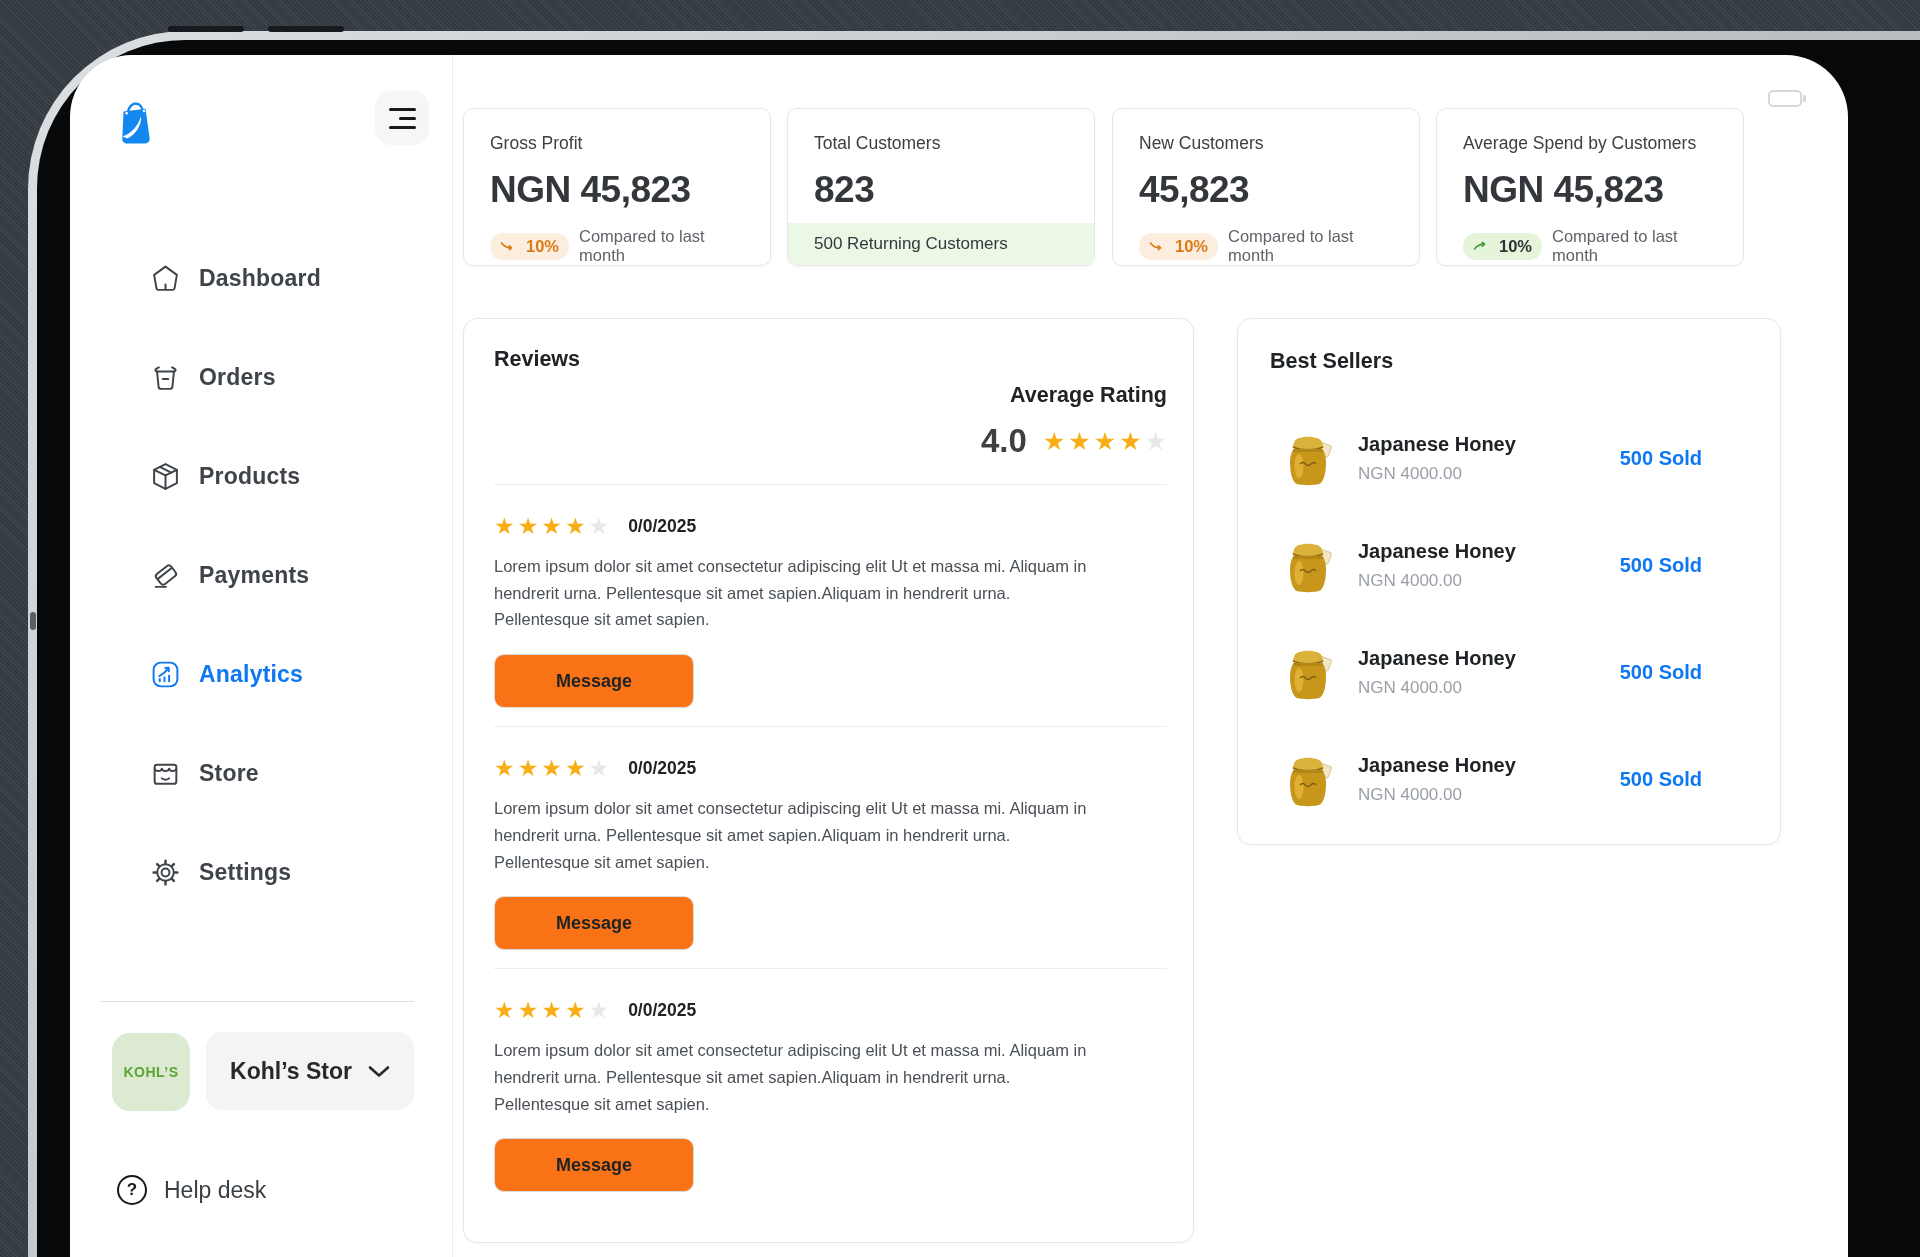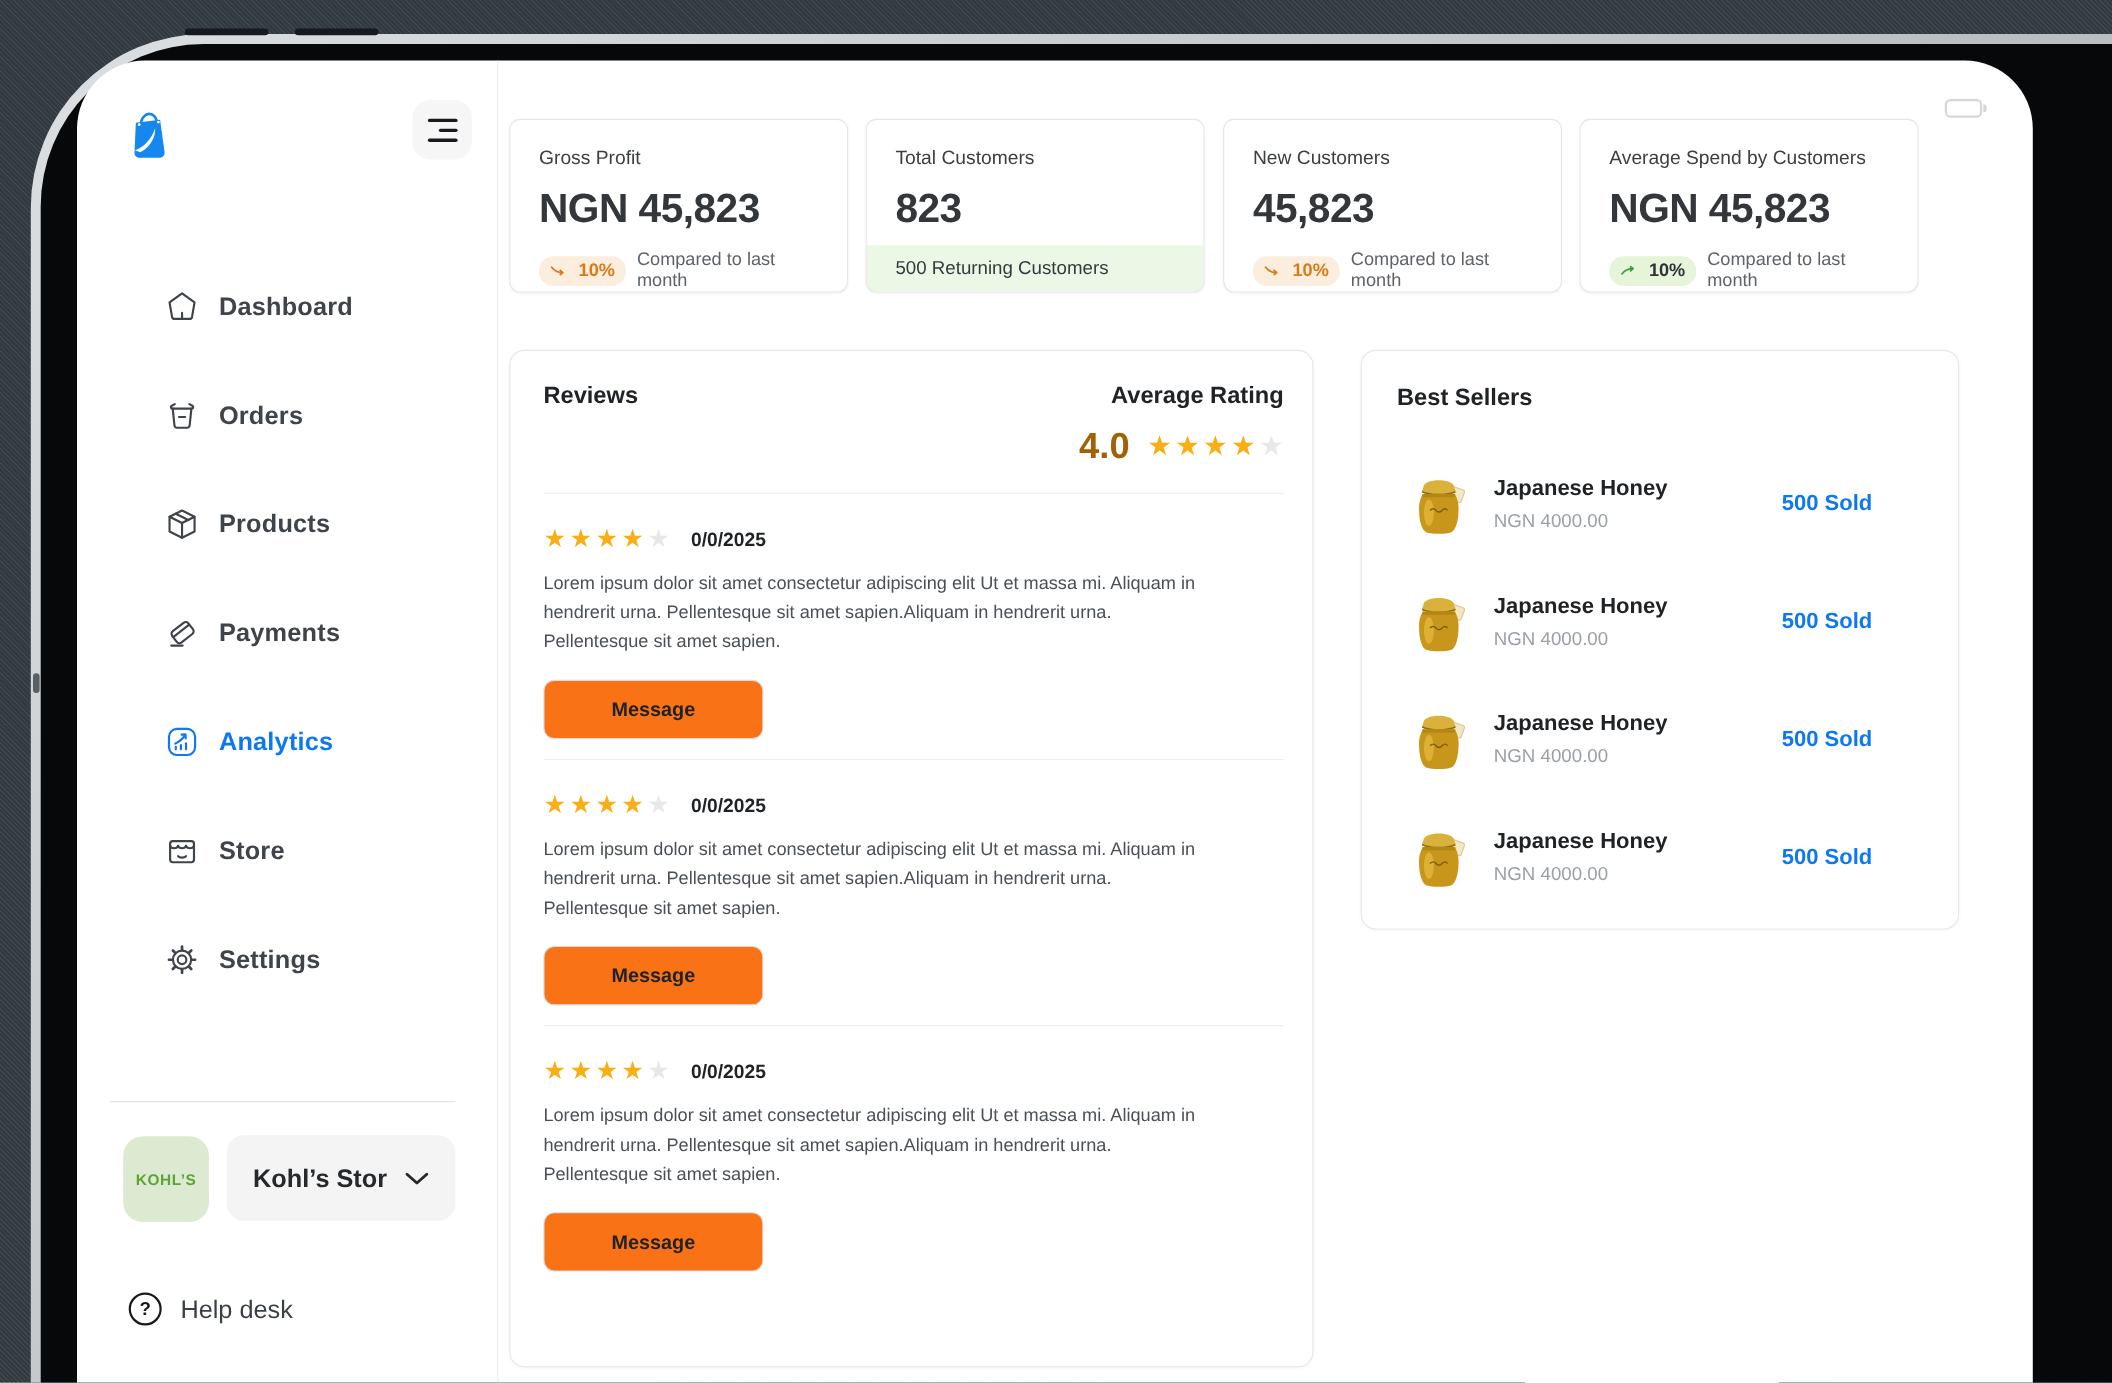--- a/index.html
+++ b/index.html
@@ -74,23 +74,23 @@
   .stat-note { font-size:16.5px; color:#5f6368; }
   .card-footer { position:absolute; left:0; right:0; bottom:0; height:42px; background:#eaf8e5;
     display:flex; align-items:center; padding-left:26px; font-size:17px; color:#333a3f; }
 
   
   .panel { position:absolute; background:#fff; border:1px solid #e7e7e7; border-radius:14px;
     box-shadow:0 1px 3px rgba(0,0,0,0.03); }
   .reviews-panel { left:393px; top:263px; width:731px; height:925px; padding:28px 26px 0 30px; }
   .reviews-header { display:flex; justify-content:space-between; align-items:flex-start; }
   .reviews-title, .avg-label, .best-title { font-size:21.5px; font-weight:700; color:#202326; }
-  .avg { text-align:right; }
+  .avg { text-align:right;margin-top:36px; }
   .avg-row { margin-top:14px; display:flex; align-items:center; gap:16px; justify-content:flex-end; }
-  .avg-value { font-size:33px; font-weight:700; color:#a16207; }
+  .avg-value { font-size:33px; font-weight:700; color:#404040; }
   .stars { display:flex; gap:3px; }
   .star { font-family:"DejaVu Sans",sans-serif; font-size:23px; line-height:1; color:#e8e8e8; }
   .star.filled { color:#f9ae16; }
   .avg-row .star { font-size:25px; }
   .header-divider { border:none; border-top:1px solid #ededed; margin-top:24px; }
 
   .review { padding:30px 0 18px; border-bottom:1px solid #ededed; }
   .review:last-child { border-bottom:none; }
   .review-head { display:flex; align-items:center; gap:19px; }
   .review-date { font-size:17.5px; font-weight:700; color:#202326; }

